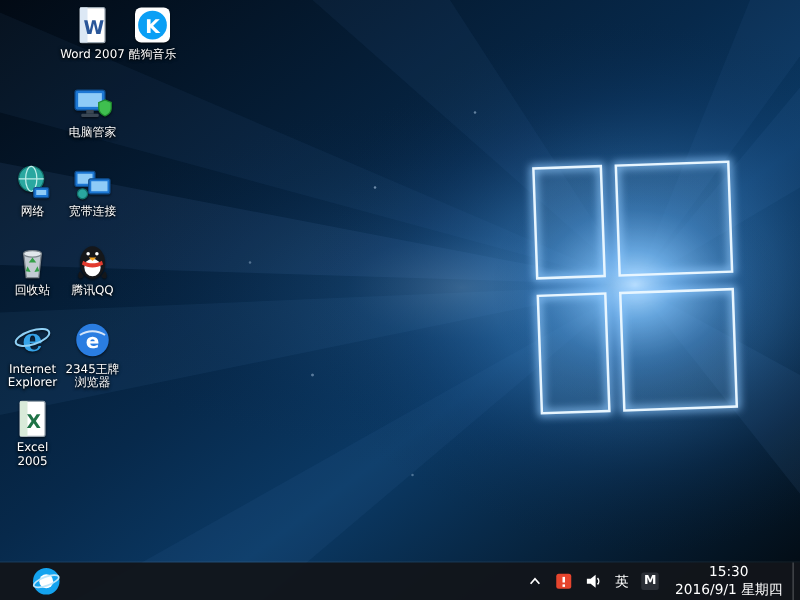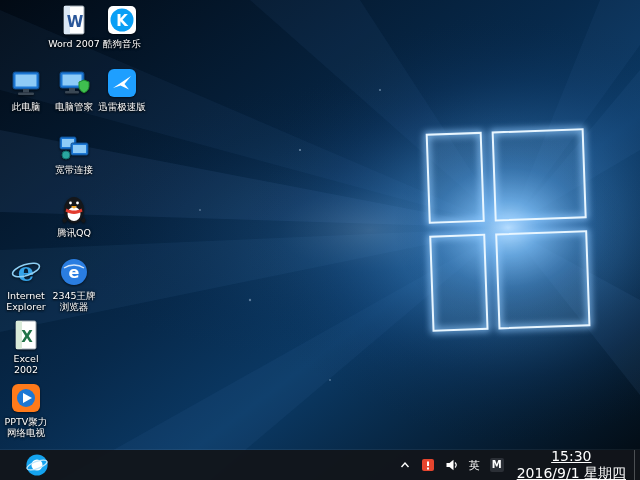--- a/index.html
+++ b/index.html
@@ -37,21 +37,21 @@
   .tb-right{display:flex;align-items:center;height:100%;}
   .tray-item{
     height:100%;display:flex;align-items:center;justify-content:center;
     padding:0 5px;color:#fff;cursor:pointer;
   }
   .ime{font-size:11px;}
   .ime-mode{font-size:10px;font-weight:bold;background:transparent;}
   .ime-mode span{display:inline-block;width:14px;height:14px;line-height:14px;text-align:center;background:#2b2f36;border-radius:2px;}
   .clock{
     height:100%;display:flex;flex-direction:column;align-items:center;justify-content:center;
-    color:#fff;font-size:14px;line-height:1.25;padding:0 8px;cursor:pointer;text-align:center;text-decoration:underline;
+    color:#fff;font-size:11px;line-height:1.25;padding:0 8px;cursor:pointer;text-align:center;
   }
   .show-desktop{width:5px;height:100%;border-left:1px solid rgba(255,255,255,.25);cursor:pointer;}
 </style>
 </head>
 <body>
 
 <svg class="wallpaper" viewBox="0 0 640 480" preserveAspectRatio="none">
   <defs>
     <linearGradient id="bgGrad" x1="0" y1="0" x2="1" y2="1">
       <stop offset="0" stop-color="#020a14"></stop>
@@ -124,69 +124,71 @@
     <div class="glyph">
       <svg viewBox="0 0 32 32">
           <rect x="2" y="2" width="28" height="28" rx="5" fill="#fff"></rect>
           <circle cx="16" cy="16" r="11.5" fill="#0a9ff5"></circle>
           <text x="16" y="22" font-size="15" font-weight="bold" fill="#fff" text-anchor="middle" font-family="'DejaVu Sans',sans-serif">K</text>
         </svg>
     </div>
     <div class="label">酷狗音乐</div>
   </div>
 
-  <div class="cell" style="grid-row:2;grid-column:1">
-    <div class="glyph">
-      <svg viewBox="0 0 32 32">
-          <rect x="3" y="5" width="26" height="17" rx="2" fill="#1c77d4" stroke="#0f4c8c"></rect>
-          <rect x="5.5" y="7.5" width="21" height="12" fill="#8ecbf7"></rect>
-          <rect x="13" y="22" width="6" height="3.5" fill="#3a4754"></rect>
-          <rect x="8" y="25.5" width="16" height="2.5" rx="1" fill="#3a4754"></rect>
-        </svg>
-    </div>
-    <div class="label">此电脑</div>
-  </div>
 
   <div class="cell" style="grid-row:2;grid-column:2">
     <div class="glyph">
       <svg viewBox="0 0 32 32">
           <rect x="2" y="5" width="24" height="16" rx="2" fill="#1c77d4" stroke="#0f4c8c"></rect>
           <rect x="4.5" y="7.5" width="19" height="11" fill="#8ecbf7"></rect>
           <rect x="11" y="21" width="6" height="3" fill="#3a4754"></rect>
           <rect x="7" y="24" width="14" height="2.5" rx="1" fill="#3a4754"></rect>
           <path d="M21 15l5-2 5 2v4.5c0 3.2-2.6 5.2-5 6.3-2.4-1.1-5-3.1-5-6.3z" fill="#3fbf4f" stroke="#1f8a2e"></path>
         </svg>
     </div>
     <div class="label">电脑管家</div>
   </div>
 
-  <div class="cell" style="grid-row:2;grid-column:3">
-    <div class="glyph">
-      <svg viewBox="0 0 32 32">
-          <rect x="2" y="2" width="28" height="28" rx="6" fill="#1e9fff"></rect>
-          <path d="M7 21 L25 9 L18.5 17 L23 22.5 L14.5 18.5 Z" fill="#fff"></path>
-        </svg>
-    </div>
-    <div class="label">迅雷极速版</div>
-  </div>
-
+
+  <div class="cell" style="grid-row:3;grid-column:1">
+    <div class="glyph">
+      <svg viewBox="0 0 32 32">
+          <circle cx="15" cy="13" r="10" fill="#2aa7a0" stroke="#13726c"></circle>
+          <ellipse cx="15" cy="13" rx="4.5" ry="10" fill="none" stroke="#bfeeea" stroke-width="1"></ellipse>
+          <line x1="5" y1="13" x2="25" y2="13" stroke="#bfeeea" stroke-width="1"></line>
+          <rect x="17" y="20" width="12" height="8" rx="1.5" fill="#1c77d4" stroke="#0f4c8c"></rect>
+          <rect x="19" y="22" width="8" height="4" fill="#8ecbf7"></rect>
+        </svg>
+    </div>
+    <div class="label">网络</div>
+  </div>
 
   <div class="cell" style="grid-row:3;grid-column:2">
     <div class="glyph">
       <svg viewBox="0 0 32 32">
           <rect x="2" y="7" width="16" height="12" rx="1.5" fill="#1c77d4" stroke="#0f4c8c"></rect>
           <rect x="4" y="9" width="12" height="8" fill="#8ecbf7"></rect>
           <rect x="13" y="13" width="17" height="12" rx="1.5" fill="#1c77d4" stroke="#0f4c8c"></rect>
           <rect x="15" y="15" width="13" height="8" fill="#8ecbf7"></rect>
           <circle cx="8" cy="25" r="4" fill="#2aa7a0" stroke="#13726c"></circle>
         </svg>
     </div>
     <div class="label">宽带连接</div>
   </div>
 
+  <div class="cell" style="grid-row:4;grid-column:1">
+    <div class="glyph">
+      <svg viewBox="0 0 32 32">
+          <path d="M9 10h14l-2 19H11z" fill="#c3ccd3" stroke="#7d868d"></path>
+          <ellipse cx="16" cy="10" rx="7.2" ry="2.6" fill="#e2e8ec" stroke="#7d868d"></ellipse>
+          <path d="M13 17l3-4 3 4zM12 20l-1.5 4 4 .5zM20 20l1.5 4-4 .5z" fill="#35a04a"></path>
+        </svg>
+    </div>
+    <div class="label">回收站</div>
+  </div>
 
   <div class="cell" style="grid-row:4;grid-column:2">
     <div class="glyph">
       <svg viewBox="0 0 32 32">
           <ellipse cx="16" cy="17" rx="10" ry="13" fill="#15171a"></ellipse>
           <ellipse cx="16" cy="21" rx="6.5" ry="7" fill="#fff"></ellipse>
           <circle cx="12.5" cy="10" r="1.4" fill="#fff"></circle>
           <circle cx="19.5" cy="10" r="1.4" fill="#fff"></circle>
           <polygon points="13,13 19,13 16,15.8" fill="#f5a623"></polygon>
           <path d="M8.5 15.5c4.5 2.8 10.5 2.8 15 0l1 3c-5.5 3.2-11.5 3.2-17 0z" fill="#e23b2e"></path>
@@ -218,34 +220,24 @@
   </div>
 
   <div class="cell" style="grid-row:6;grid-column:1">
     <div class="glyph">
       <svg viewBox="0 0 32 32">
           <rect x="6" y="2" width="20" height="28" rx="1.5" fill="#fff" stroke="#9aa6b0"></rect>
           <rect x="6" y="2" width="6" height="28" fill="#d9ead9"></rect>
           <text x="17" y="23" font-size="15" font-weight="bold" fill="#1f7246" text-anchor="middle" font-family="'DejaVu Sans',sans-serif">X</text>
         </svg>
     </div>
-    <div class="label">Excel 2002</div>
-  </div>
-
-
-  <div class="cell" style="grid-row:7;grid-column:1">
-    <div class="glyph">
-      <svg viewBox="0 0 32 32">
-          <rect x="2" y="2" width="28" height="28" rx="6" fill="#ff7a1a"></rect>
-          <circle cx="16" cy="16" r="9" fill="#1c77d4"></circle>
-          <polygon points="13,11 22,16 13,21" fill="#fff"></polygon>
-        </svg>
-    </div>
-    <div class="label">PPTV聚力 网络电视</div>
-  </div>
+    <div class="label">Excel 2005</div>
+  </div>
+
+
 
 
 </div>
 
 <div class="taskbar">
   <div class="tb-left">
     <div class="tb-app">
       <svg width="24" height="24" viewBox="0 0 26 26">
           <circle cx="13" cy="13" r="11.5" fill="#14a3ef"></circle>
           <circle cx="13" cy="13" r="6" fill="#fff"></circle>

